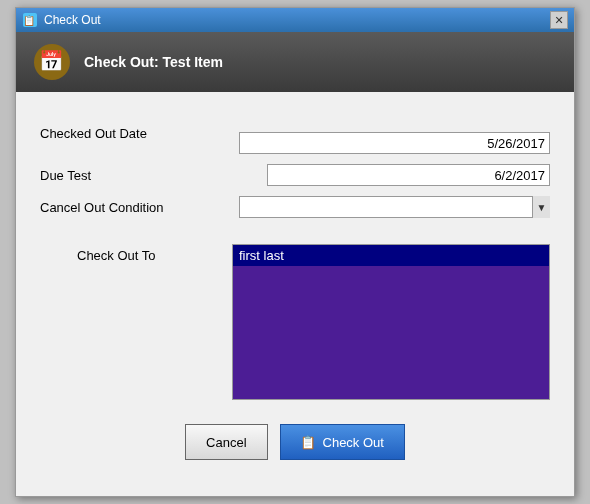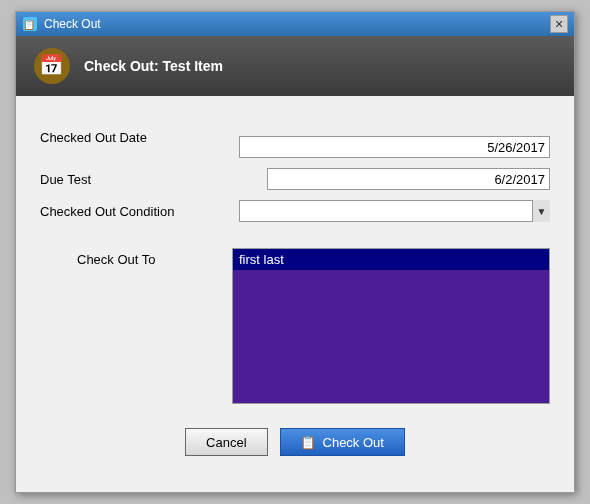--- a/index.html
+++ b/index.html
@@ -178,21 +178,21 @@
     }
 
     .button-row {
       display: flex;
       justify-content: center;
       gap: 12px;
       padding: 8px 0 16px 0;
     }
 
     .btn {
-      height: 28px;
+      height: 36px;
       padding: 0 20px;
       border: 1px solid #666;
       cursor: pointer;
       font-size: 13px;
       display: flex;
       align-items: center;
       gap: 6px;
     }
 
     .btn-cancel {
@@ -244,21 +244,21 @@
       <span class="form-label">Checked Out Date</span>
       <input class="form-input" type="text" value="5/26/2017" style="text-align: right; margin-top: 20px;">
     </div>
 
     <div class="form-row">
       <span class="form-label">Due Test</span>
       <input class="form-input" type="text" value="6/2/2017" style="text-align: right; margin-left: 28px;">
     </div>
 
     <div class="form-row">
-      <span class="form-label">Checked Out Condition</span>
+      <span class="form-label">Cancel Out Condition</span>
       <div class="form-select-wrapper">
         <select class="form-select">
           <option value=""></option>
           <option value="good">Good</option>
           <option value="fair">Fair</option>
           <option value="poor">Poor</option>
         </select>
         <div class="select-arrow">▼</div>
       </div>
     </div>

